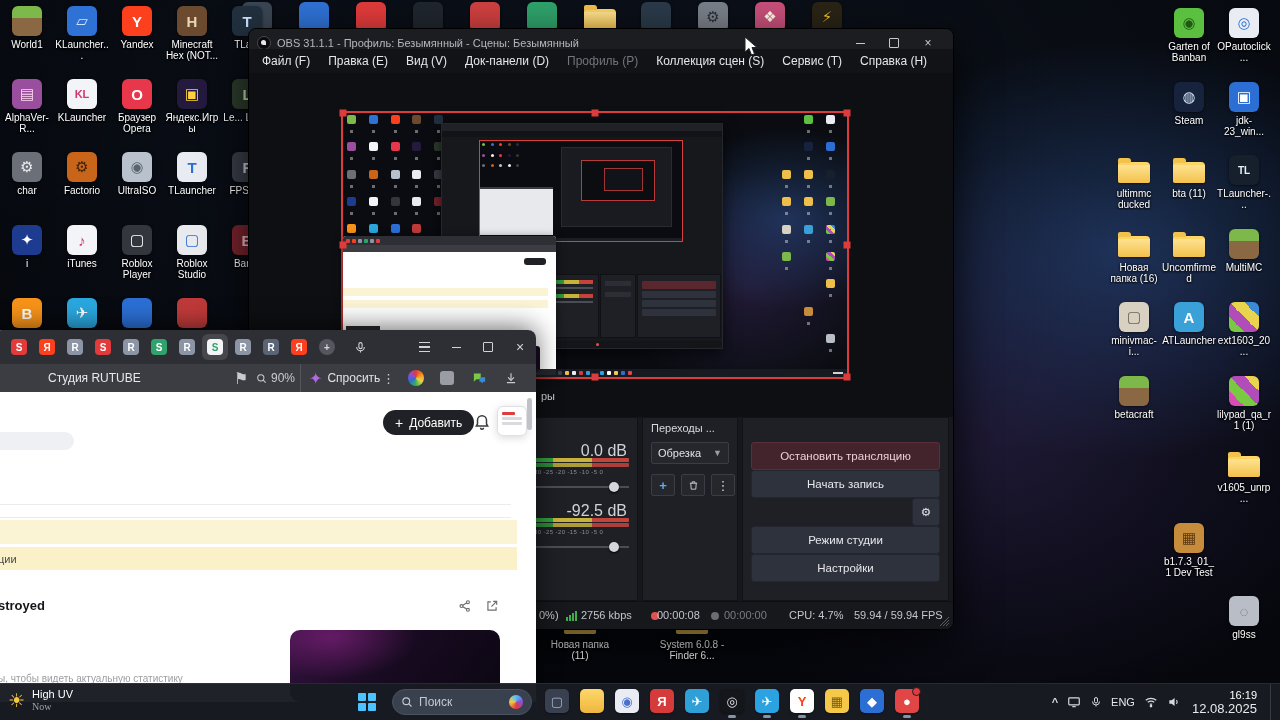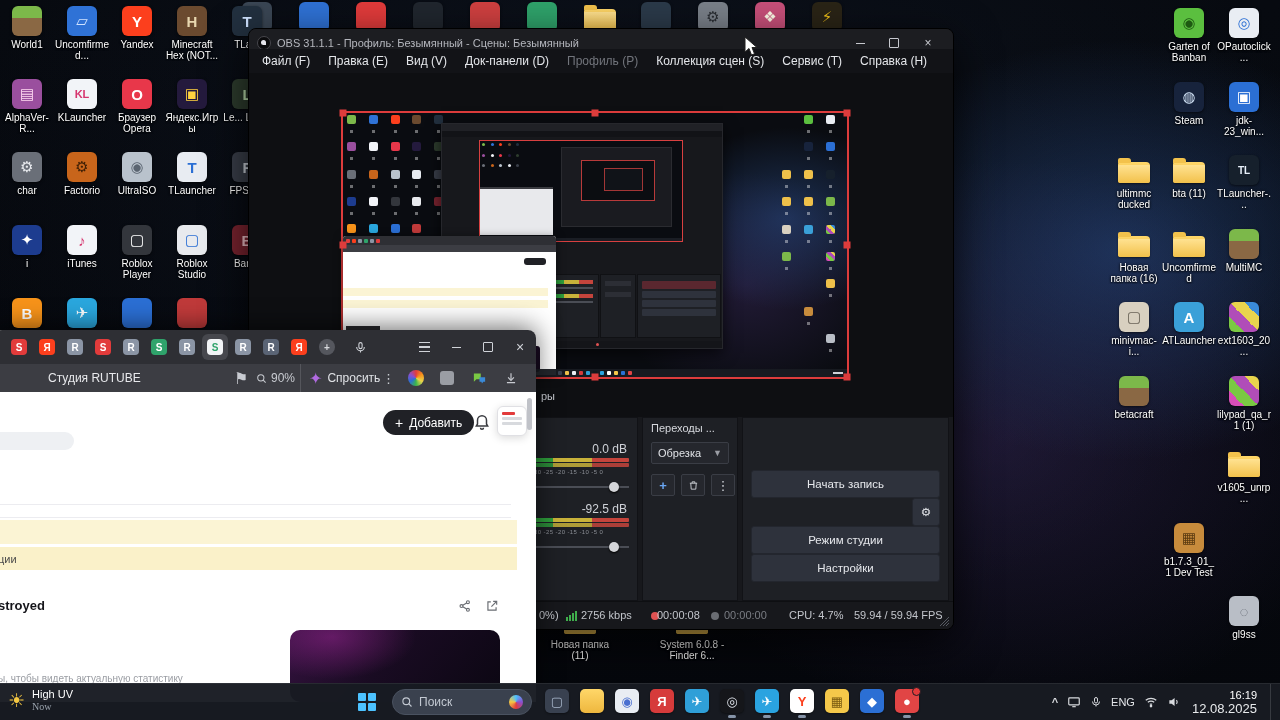--- a/index.html
+++ b/index.html
@@ -77,21 +77,21 @@
   .m-dot{width:4px;height:4px;border-radius:1px;}
   .m-weather{position:absolute;left:3px;bottom:2px;width:5px;height:4px;background:#f2c23e;border-radius:1px;}
   .m-clock{position:absolute;right:4px;bottom:3px;width:10px;height:2px;background:#cfd2d8;}
   .dock-frag{position:absolute;left:292px;top:361px;font-size:11px;color:#cfd2d8;}
 
   .dock{position:absolute;top:388px;height:184px;background:#1e2025;border:1px solid #111216;box-sizing:border-box;}
   #dock-mixer{left:202px;width:187px;}
   #dock-trans{left:393px;width:96px;}
   #dock-ctrl{left:493px;width:207px;}
   .dock-title{font-size:11px;color:#d6d8dd;padding:4px 8px;white-space:nowrap;overflow:hidden;}
-  .mix-db{position:absolute;right:10px;font-size:12px;color:#cfd2d8;}
+  .mix-db{position:absolute;right:10px;font-size:16px;color:#cfd2d8;}
   .meter{position:absolute;left:8px;right:8px;height:4px;border-radius:1px;background:linear-gradient(90deg,#2e9e3c 0 55%,#c8b23a 55% 78%,#c4443c 78%);}
   .meter.m2{opacity:.85;}
   .scale{position:absolute;left:8px;right:2px;font-size:6px;color:#8a8d94;white-space:nowrap;overflow:hidden;letter-spacing:.4px;}
   .slider{position:absolute;left:8px;right:8px;height:2px;background:#4a4d55;}
   .knob{position:absolute;top:-4px;left:88%;width:10px;height:10px;border-radius:50%;background:#d4d6da;box-shadow:0 1px 2px #000;}
   .select{position:absolute;left:8px;right:8px;top:24px;height:22px;background:#25272d;border:1px solid #3a3d45;border-radius:2px;
     display:flex;align-items:center;padding:0 6px;font-size:11px;color:#e0e2e6;box-sizing:border-box;}
   .chev{margin-left:auto;color:#9a9da4;font-size:9px;}
   .tr-btns{position:absolute;left:8px;top:56px;display:flex;gap:6px;}
   .tr-btn{width:22px;height:20px;background:#25272d;border:1px solid #3a3d45;border-radius:2px;color:#cfd2d8;
@@ -188,21 +188,21 @@
       <div class="dicon-img" style="position: absolute; left: 755px; top: 2px; z-index: 1; background: rgb(200, 80, 122); color: rgb(255, 251, 232);">❖</div>
       <div class="dicon-img" style="position: absolute; left: 812px; top: 2px; z-index: 1; background: rgb(42, 36, 22); color: rgb(245, 197, 24);">⚡</div>
     </div>
   <div id="left-icons">
       <div class="dicon" style="left: 0px; top: 6px;">
         <div class="dicon-img grass"></div>
         <div class="dicon-label">World1</div>
       </div>
       <div class="dicon" style="left: 55px; top: 6px;">
         <div class="dicon-img" style="background: rgb(47, 114, 214); color: rgb(207, 226, 255);">▱</div>
-        <div class="dicon-label">Uncomfirmed...</div>
+        <div class="dicon-label">KLauncher...</div>
       </div>
       <div class="dicon" style="left: 110px; top: 6px;">
         <div class="dicon-img" style="background: rgb(252, 63, 29); color: rgb(255, 255, 255);">Y</div>
         <div class="dicon-label">Yandex</div>
       </div>
       <div class="dicon" style="left: 165px; top: 6px;">
         <div class="dicon-img" style="background: rgb(107, 74, 47); color: rgb(232, 215, 176);">H</div>
         <div class="dicon-label">Minecraft Hex (NOT...</div>
       </div>
       <div class="dicon" style="left: 220px; top: 6px;">
@@ -574,20 +574,21 @@
               <path d="M4 7 h16"></path>
               <path d="M9 7 V4 h6 v3"></path>
               <path d="M6 7 l1 13 h10 l1-13"></path>
             </svg>
         </div>
         <div class="tr-btn">⋮</div>
       </div>
     </div>
 
     <div class="dock" id="dock-ctrl">
+      <div class="ctl-btn" id="btn-stop" style="top:24px">Остановить трансляцию</div>
       <div class="ctl-btn" style="top:52px">Начать запись</div>
       <div class="ctl-btn" id="btn-vcam-gear">
           <span>⚙</span>
         </div>
       <div class="ctl-btn" style="top:136px">Настройки</div>
       <div class="ctl-btn" style="top:108px">Режим студии</div>
     </div>
 
     <div class="obs-status">
       <span class="st" style="left:290px">0%)</span>

